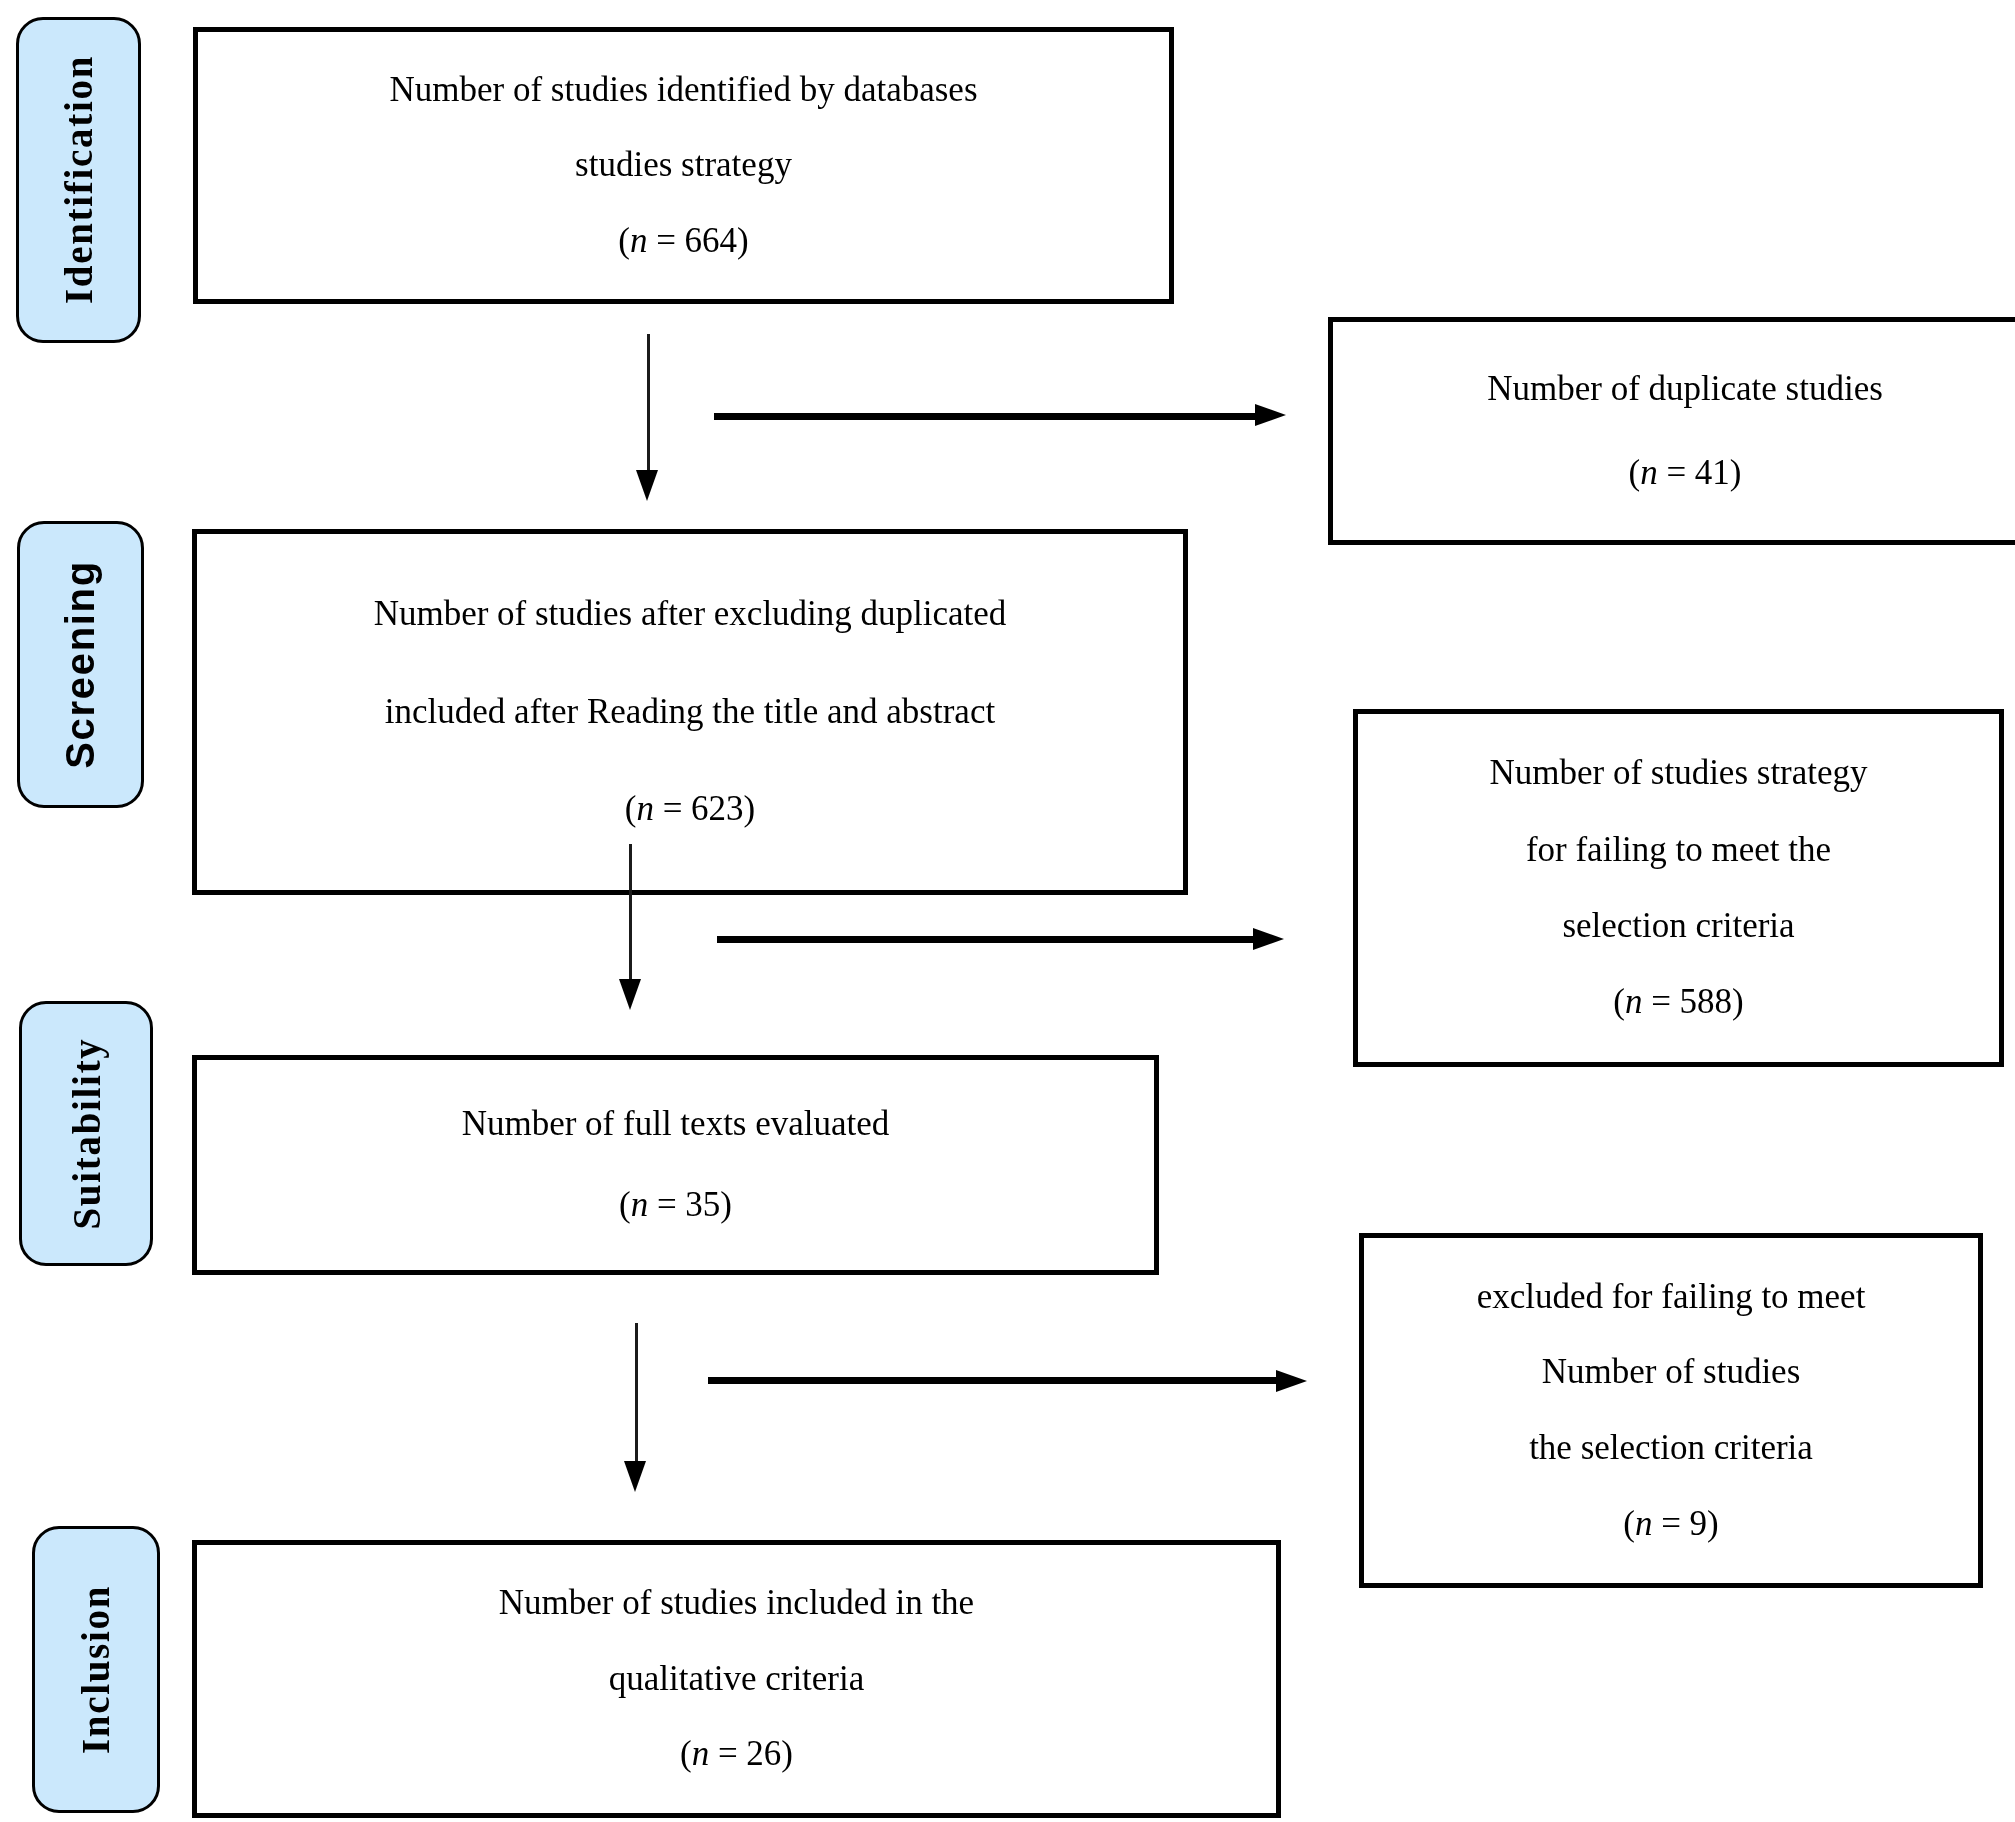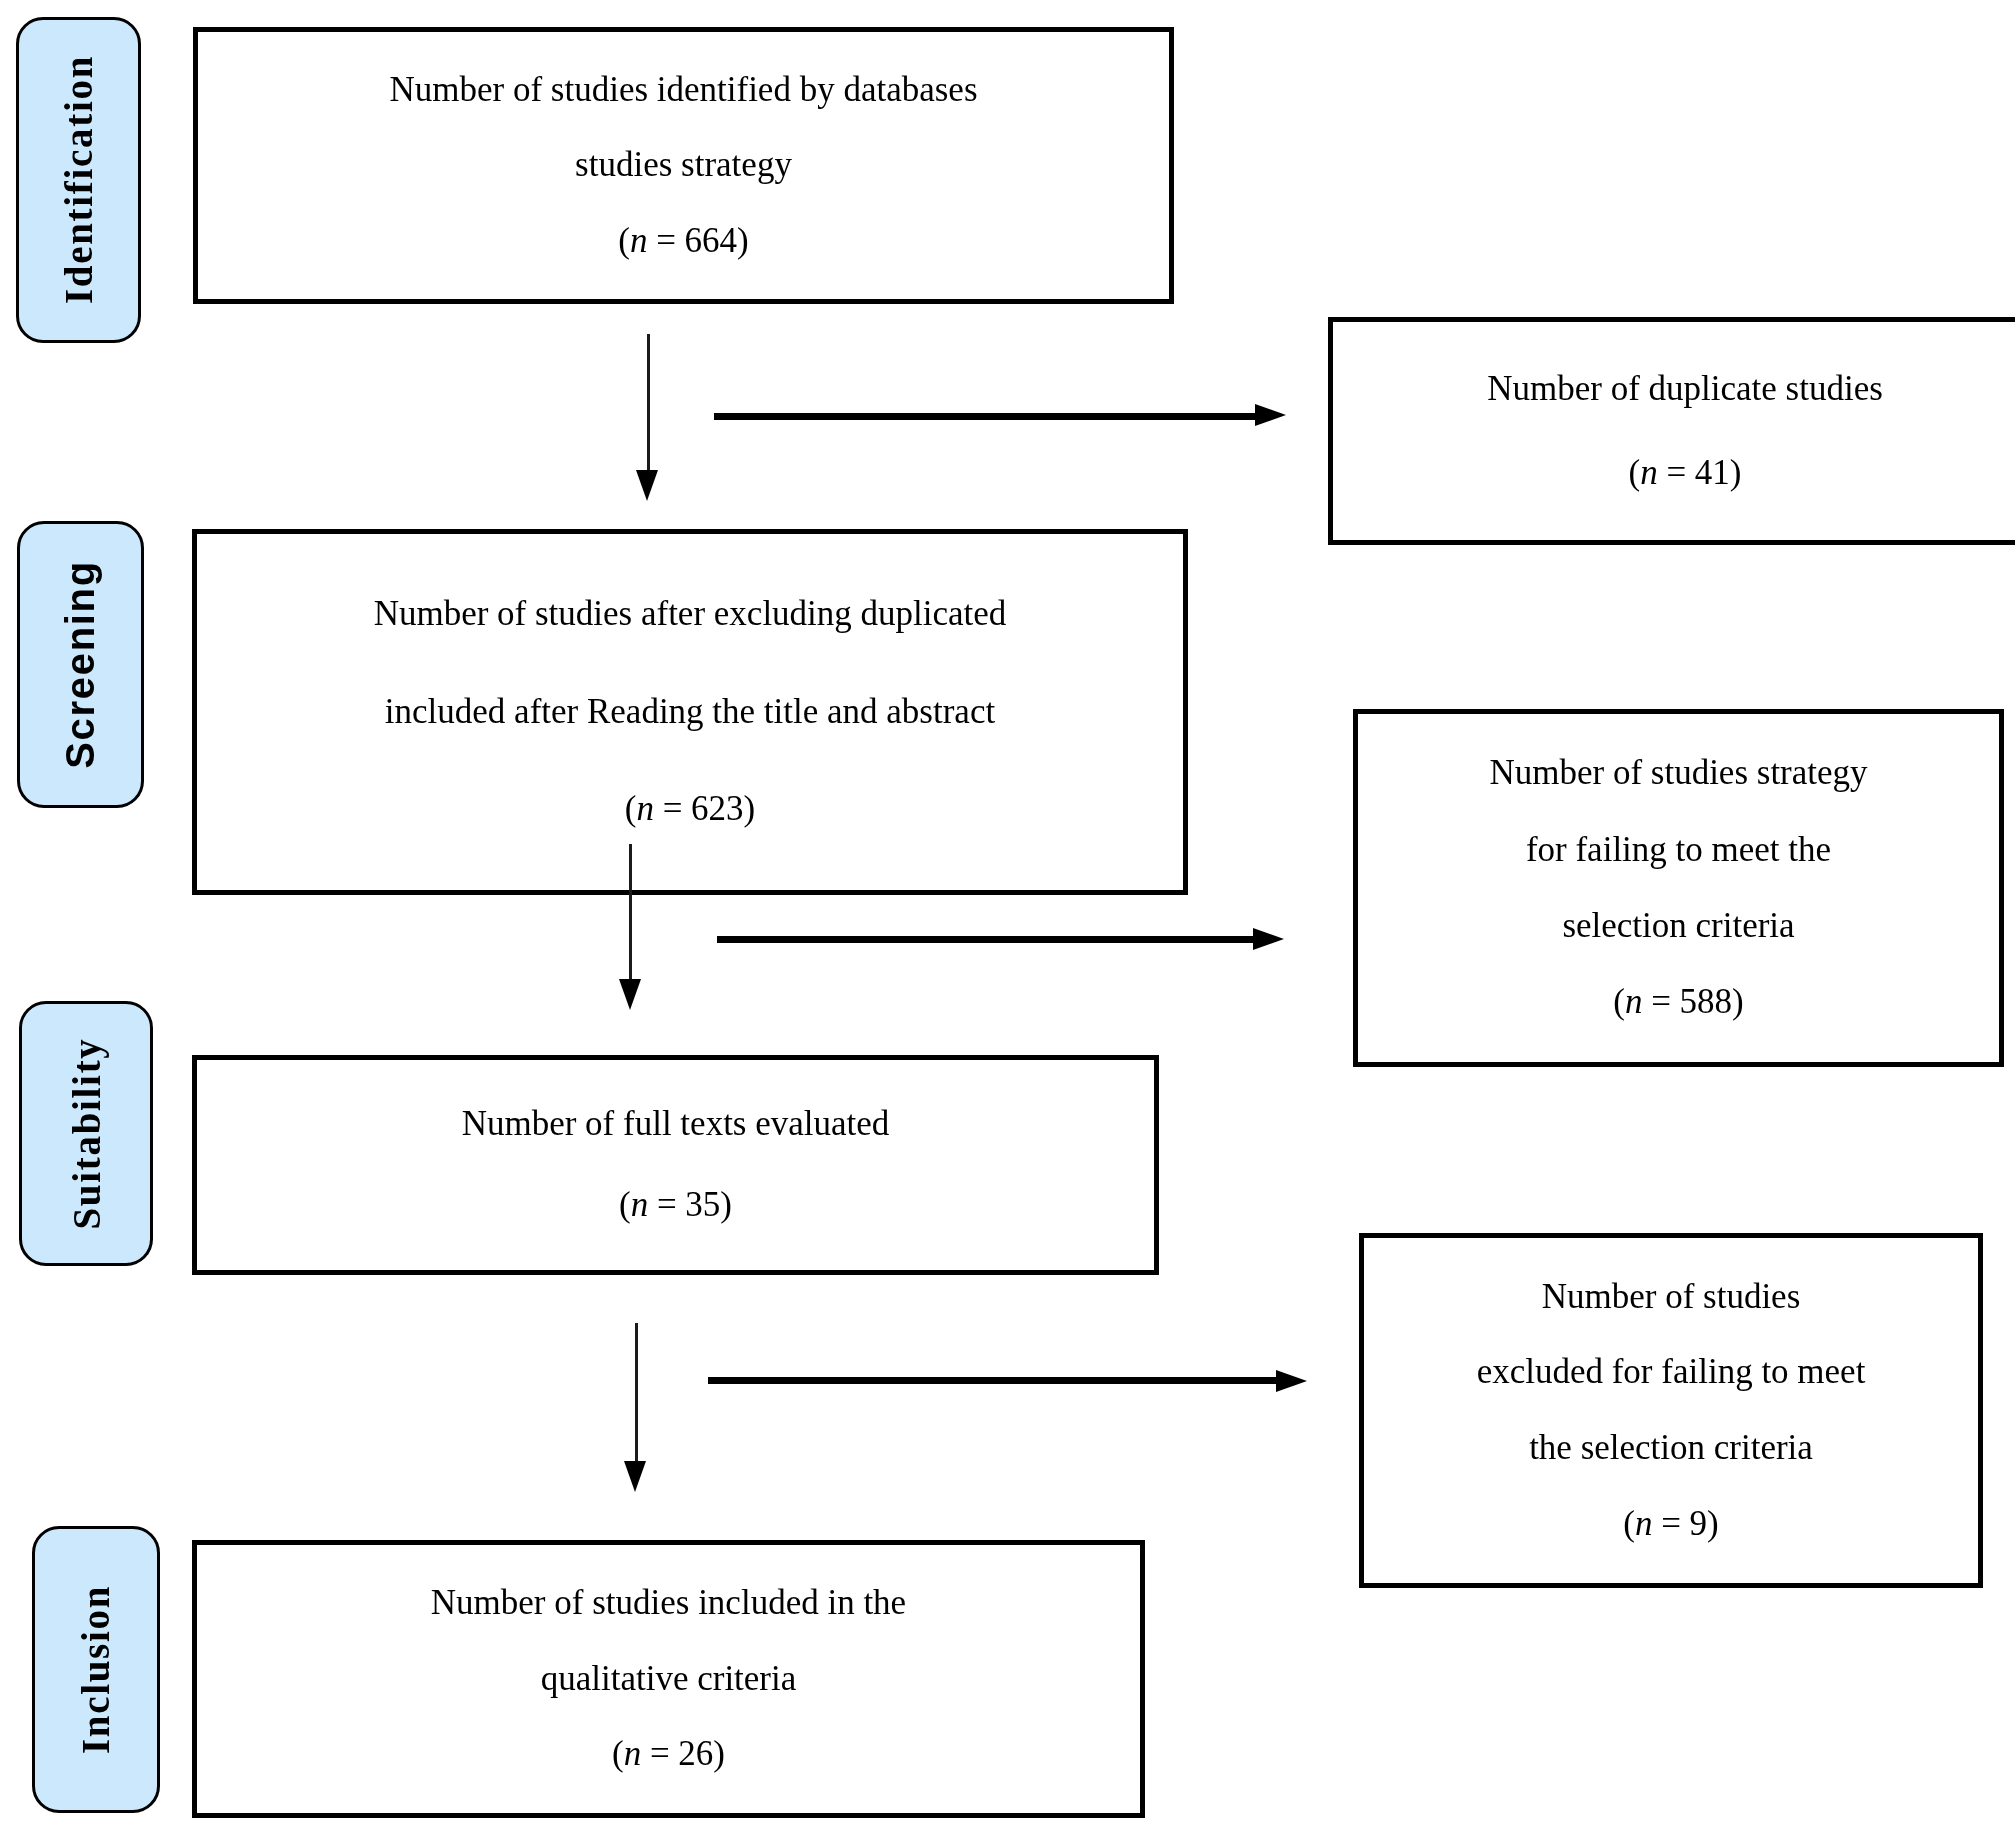--- a/index.html
+++ b/index.html
@@ -90,41 +90,41 @@
     <div class="line">Number of studies after excluding duplicated</div>
     <div class="line">included after Reading the title and abstract</div>
     <div class="line count">(<i>n</i> = 623)</div>
   </div>
 
   <div class="box" style="left:192px;top:1055px;width:967px;height:220px">
     <div class="line">Number of full texts evaluated</div>
     <div class="line count">(<i>n</i> = 35)</div>
   </div>
 
-  <div class="box" style="left:192px;top:1540px;width:953px;height:278px">
+  <div class="box" style="left:192px;top:1540px;width:1089px;height:278px">
     <div class="line">Number of studies included in the</div>
     <div class="line">qualitative criteria</div>
     <div class="line count">(<i>n</i> = 26)</div>
   </div>
 
   <div class="box" style="left:1328px;top:317px;width:714px;height:228px">
     <div class="line">Number of duplicate studies</div>
     <div class="line count">(<i>n</i> = 41)</div>
   </div>
 
   <div class="box" style="left:1353px;top:709px;width:651px;height:358px">
     <div class="line">Number of studies strategy</div>
     <div class="line">for failing to meet the</div>
     <div class="line">selection criteria</div>
     <div class="line count">(<i>n</i> = 588)</div>
   </div>
 
   <div class="box" style="left:1359px;top:1233px;width:624px;height:355px">
+    <div class="line">excluded for failing to meet</div>
     <div class="line">Number of studies</div>
-    <div class="line">excluded for failing to meet</div>
     <div class="line">the selection criteria</div>
     <div class="line count">(<i>n</i> = 9)</div>
   </div>
 
   <div>
     <div class="vline" style="left:647px;top:334px;width:2.8px;height:136px"></div>
     <div class="vhead" style="left:636px;top:470px"></div>
   </div>
   <div>
     <div class="vline" style="left:629px;top:844px;width:2.8px;height:136px"></div>

